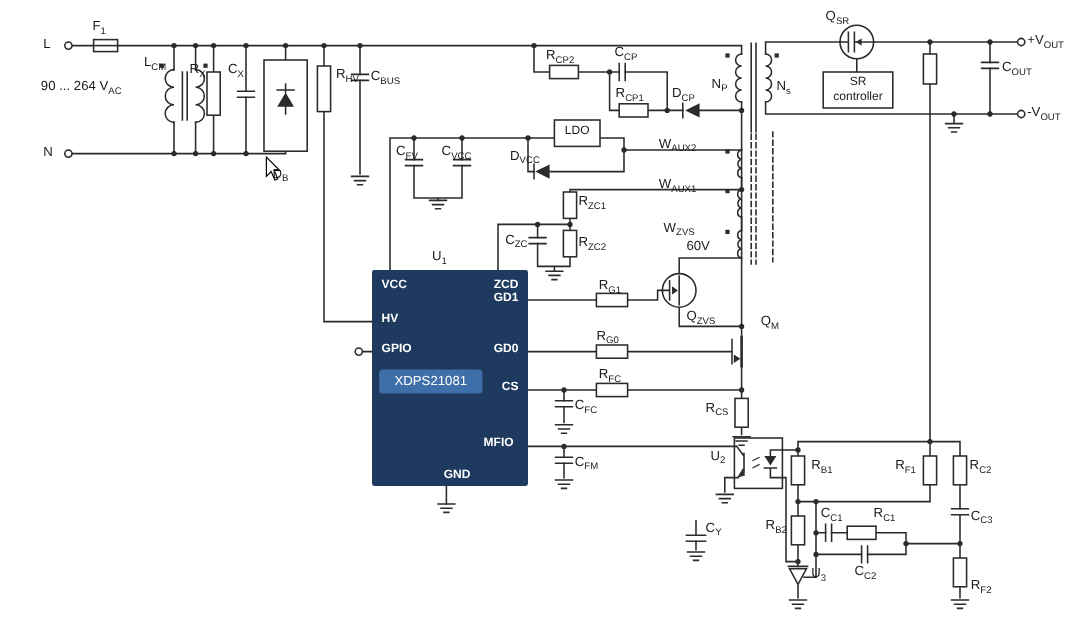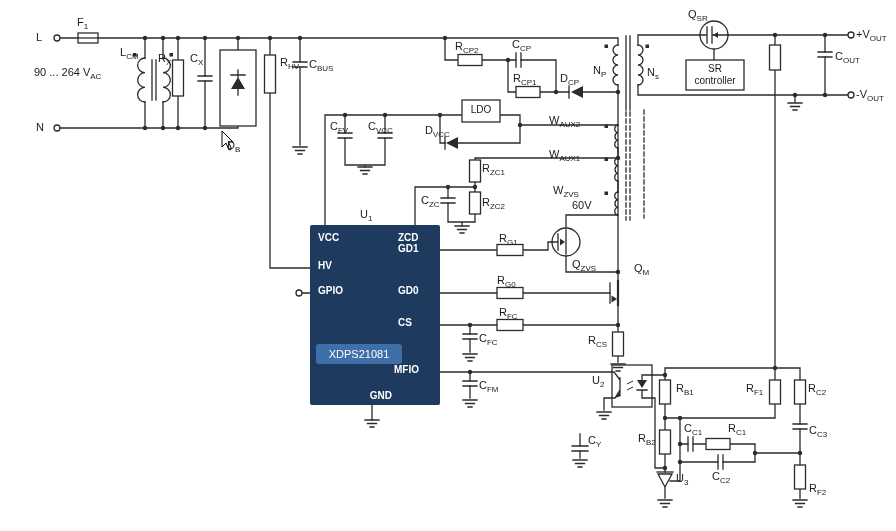--- a/index.html
+++ b/index.html
@@ -10,25 +10,25 @@
   .w2{stroke:#2b2b2b;stroke-width:2.2;fill:none;stroke-linecap:square;}
   .comp{fill:#ffffff;stroke:#2b2b2b;stroke-width:1.3;}
   .fill{fill:#2b2b2b;stroke:none;}
   .dash{stroke-dasharray:4 3;}
   .thin{stroke:#2b2b2b;stroke-width:1;fill:none;}
   .lbl{position:absolute;font-size:11px;line-height:13px;white-space:nowrap;}
   .lbl sub{font-size:8px;}
   .ic{position:absolute;left:310px;top:225px;width:130px;height:180px;
       background:var(--ic,#1e3a5f);border-radius:2px;}
   .pin{position:absolute;color:#fff;font-weight:bold;font-size:10px;line-height:12px;white-space:nowrap;}
-  .pin.r{width:34px;}
+  .pin.r{width:34px;text-align:right;}
   .pin.c{width:40px;text-align:right;}
   .partbadge{position:absolute;left:316px;top:308px;width:86px;height:20px;
       background:var(--badge,#3f6fa8);border-radius:3px;color:#fff;font-size:11px;
-      line-height:20px;text-align:center;margin-top:36px;}
+      line-height:20px;text-align:center;}
   .blocktext{position:absolute;font-size:10px;text-align:center;line-height:12px;}
 </style>
 </head>
 <body>
 
 <div class="stage">
 
 <svg class="sch" width="896" height="531" viewBox="0 0 896 531">
 
   <g>

